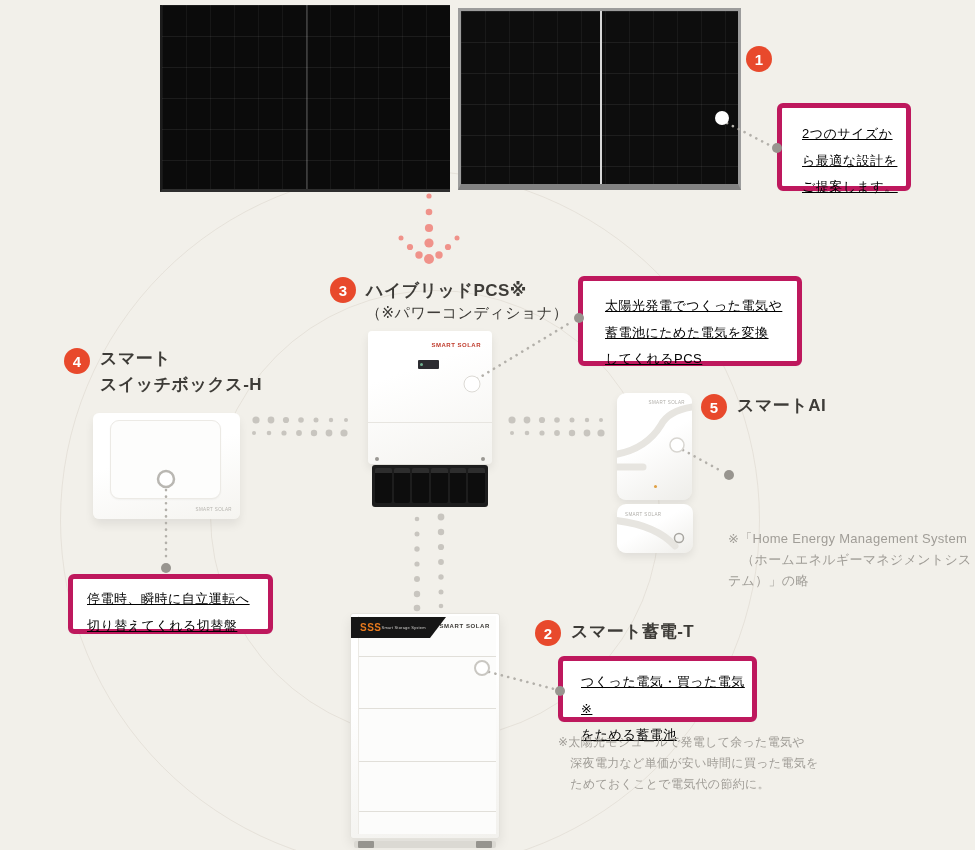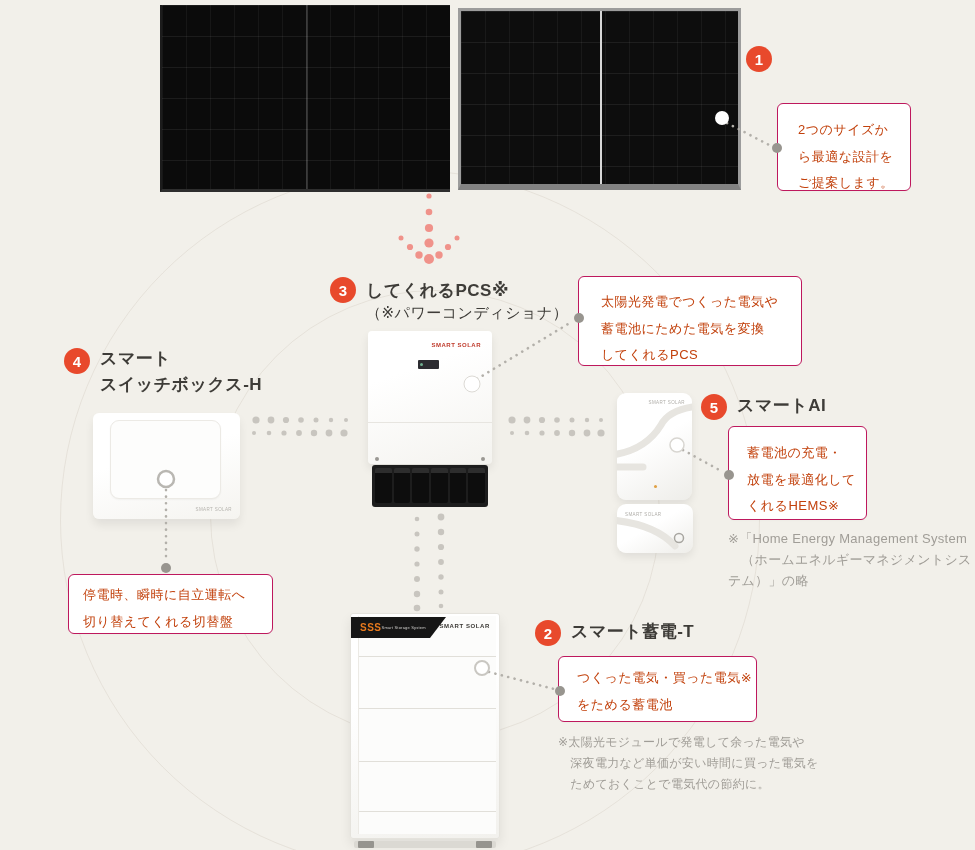--- a/index.html
+++ b/index.html
@@ -23,23 +23,23 @@
   .panel-right{left:458px;top:8px;width:283px;height:182px;border:3px solid #9c9c9c;border-bottom:6px solid #828282;background:#0d0d0d;}
   .panel-right .panel-mid{background:#d6d6d6;}
   
   .badge{
     position:absolute;width:26px;height:26px;border-radius:50%;background:#e8492c;color:#fff;
     font-weight:bold;font-size:15px;display:flex;align-items:center;justify-content:center;z-index:3;
   }
   .title{position:absolute;font-weight:bold;font-size:17px;line-height:1.5;white-space:pre-line;z-index:3;letter-spacing:0.5px;}
   .subtitle{position:absolute;font-weight:normal;font-size:15px;z-index:3;letter-spacing:0.5px;}
   .tip{
-    position:absolute;background:#fff;border:1px solid #be185d;border-radius:6px;
-    color:#c2410c;font-size:13px;line-height:2.05;white-space:pre-line;z-index:2;
-    letter-spacing:0.5px;box-shadow:0 1px 2px rgba(0,0,0,0.02);
+    position:absolute;background:#fff;border:5px solid #be185d;border-radius:6px;
+    color:#000000;font-size:13px;line-height:2.05;white-space:pre-line;z-index:2;
+    letter-spacing:0.5px;box-shadow:0 1px 2px rgba(0,0,0,0.02);text-decoration:underline;
   }
   .footnote{position:absolute;color:#a09d97;white-space:pre-line;z-index:2;letter-spacing:0.3px;}
   
   .pcs{position:absolute;left:368px;top:331px;width:124px;height:176px;z-index:1;}
   .pcs-body{
     position:absolute;left:0;top:0;width:124px;height:133px;border-radius:4px;
     background:linear-gradient(160deg,#ffffff 30%,#f4f3ef);box-shadow:0 5px 10px rgba(0,0,0,0.08);
   }
   .pcs-seam{position:absolute;left:0;right:0;top:91px;border-top:1px solid #e7e5e0;}
   .pcs-logo{position:absolute;right:11px;top:11px;font-size:6px;color:#bf3a2b;letter-spacing:0.5px;font-weight:bold;}
@@ -105,37 +105,34 @@
     <div class="panel-grid"></div>
     <div class="panel-mid"></div>
   </div>
 
   <div class="badge" style="left:746px;top:46px;">1</div>
   <div class="tip" style="left:777px;top:103px;width:134px;height:88px;padding:13px 0 0 20px;">2つのサイズか
 ら最適な設計を
 ご提案します。</div>
 
   <div class="badge" style="left:330px;top:277px;">3</div>
-  <div class="title" style="left:366px;top:278px;">してくれるPCS※</div>
+  <div class="title" style="left:366px;top:278px;">ハイブリッドPCS※</div>
   <div class="subtitle" style="left:366px;top:304px;">（※パワーコンディショナ）</div>
   <div class="tip" style="left:578px;top:276px;width:224px;height:90px;padding:12px 0 0 22px;">太陽光発電でつくった電気や
 蓄電池にためた電気を変換
 してくれるPCS</div>
 
   <div class="badge" style="left:64px;top:348px;">4</div>
   <div class="title" style="left:100px;top:346px;">スマート
 スイッチボックス-H</div>
   <div class="tip" style="left:68px;top:574px;width:205px;height:60px;padding:7px 0 0 14px;">停電時、瞬時に自立運転へ
 切り替えてくれる切替盤</div>
 
   <div class="badge" style="left:701px;top:394px;">5</div>
   <div class="title" style="left:737px;top:393px;">スマートAI</div>
-  <div class="tip" style="left:728px;top:426px;width:139px;height:94px;padding:13px 0 0 18px;">蓄電池の充電・
-放電を最適化して
-くれるHEMS※</div>
   <div class="footnote" style="left:728px;top:529px;font-size:13px;line-height:1.6;">※「Home Energy Management System
 　（ホームエネルギーマネジメントシステム）」の略</div>
 
   <div class="badge" style="left:535px;top:620px;">2</div>
   <div class="title" style="left:571px;top:619px;">スマート蓄電-T</div>
   <div class="tip" style="left:558px;top:656px;width:199px;height:66px;padding:8px 0 0 18px;">つくった電気・買った電気※
 をためる蓄電池</div>
   <div class="footnote" style="left:558px;top:732px;font-size:12px;line-height:1.75;">※太陽光モジュールで発電して余った電気や
 　深夜電力など単価が安い時間に買った電気を
 　ためておくことで電気代の節約に。</div>

